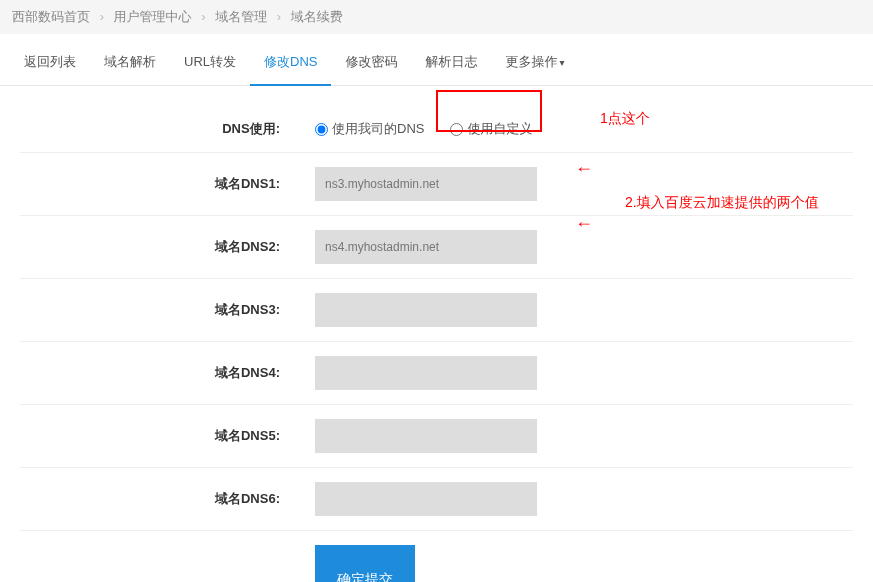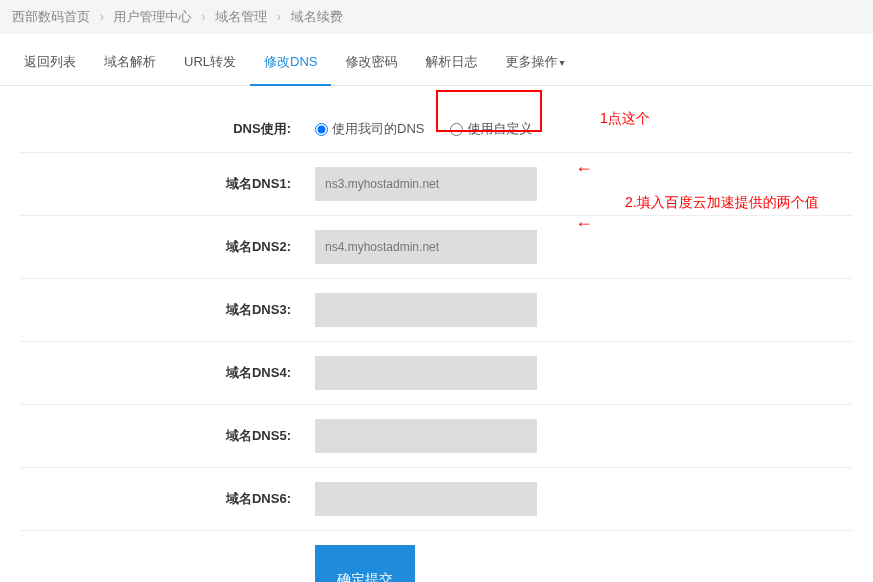--- a/index.html
+++ b/index.html
@@ -23,21 +23,21 @@
     .annot { position: absolute; color: red; font-size: 14px; z-index: 10; pointer-events: none; }
     .annot.a1 { left: 600px; top: 24px; }
     .annot.a2 { left: 625px; top: 105px; width: 230px; line-height: 1.6; }
     
     .arrow { position: absolute; color: red; font-size: 18px; z-index: 10; pointer-events: none; }
     .arrow.ar1 { left: 575px; top: 70px; }
     .arrow.ar2 { left: 575px; top: 125px; }
     
     .form-row { display: flex; align-items: center; border-bottom: 1px solid #eee; padding: 14px 0; }
     .form-row:last-of-type { border-bottom: none; }
-    .label { width: 295px; text-align: right; padding-right: 24px; font-weight: bold; color: #333; font-size: 13px; }
+    .label { width: 295px; text-align: right; padding-right: 35px; font-weight: bold; color: #333; font-size: 13px; }
     .control { flex: 1; }
     
     .radio-group { display: flex; align-items: center; gap: 20px; font-size: 13px; color: #555; }
     .radio-group label { display: inline-flex; align-items: center; margin-right: 6px; }
     .radio-group input { margin-right: 4px; }
     
     .dns-input { width: 222px; height: 34px; padding: 12px 10px; border: none; background: #ddd; color: #777; font-size: 12px; }
     
     .submit-row { padding: 14px 0 20px 295px; }
     .submit-btn { background: #1e8cdb; color: #fff; border: none; padding: 26px 22px; font-size: 14px; cursor: pointer; }

